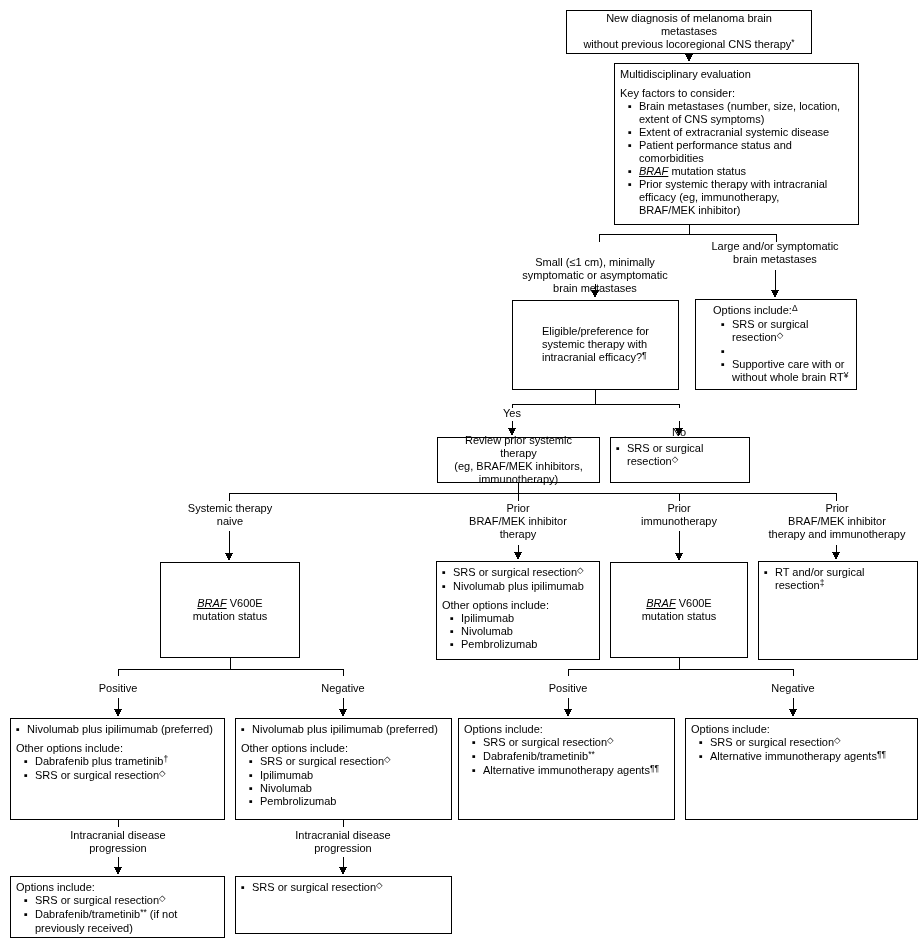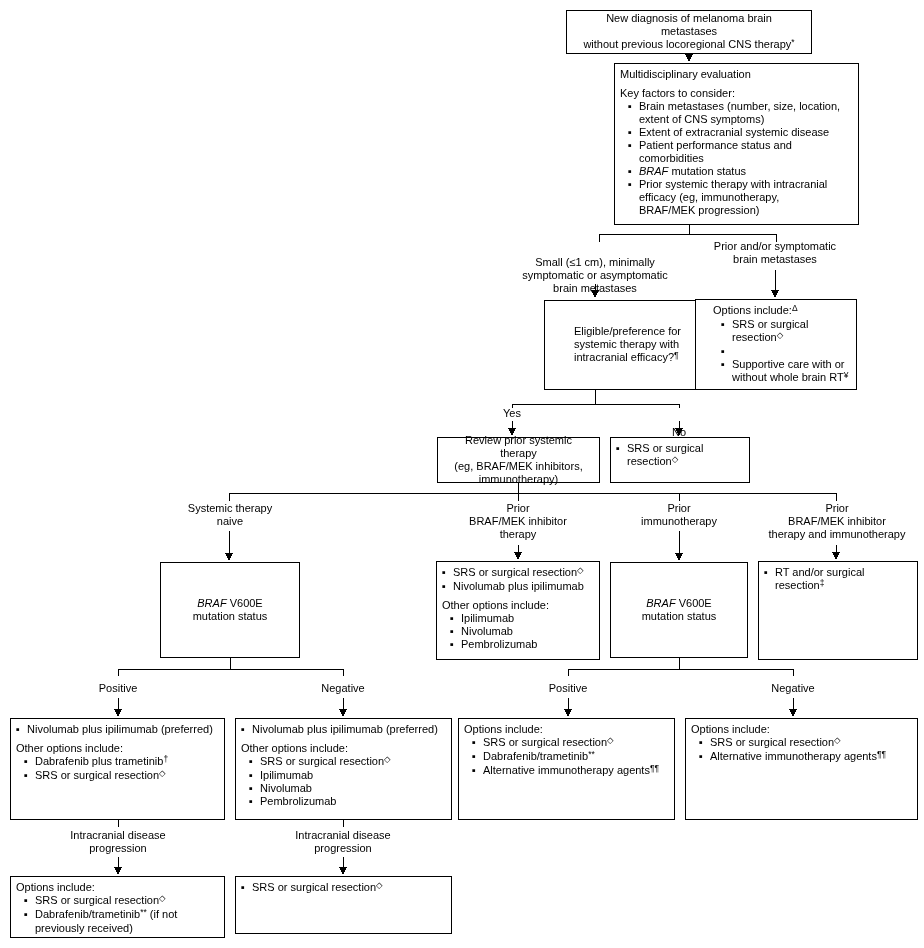--- a/index.html
+++ b/index.html
@@ -1,28 +1,28 @@
 <!DOCTYPE html>
 <html><head>
 <meta charset="utf-8">
 <style>
   html,body{margin:0;padding:0;background:#fff;}
   .canvas{position:relative;width:924px;height:948px;background:#fff;
     font-family:"Liberation Sans","DejaVu Sans",sans-serif;font-size:11px;line-height:13px;color:#000;}
   .box{position:absolute;border:1px solid #000;box-sizing:border-box;padding:4px 5px;background:#fff;}
   .box.center{display:flex;align-items:center;justify-content:center;text-align:center;}
-  .box.centerL{display:flex;align-items:center;justify-content:center;margin-left:32px;}
+  .box.centerL{display:flex;align-items:center;justify-content:center;}
   .box.centerL .inner{text-align:left;}
   .lbl{position:absolute;text-align:center;}
   .li{display:flex;}
   .li.ind{padding-left:8px;}
   .mk{flex:0 0 11px;}
   .lt{flex:1 1 auto;}
   .gap{margin-top:6px;}
-  .it{font-style:italic;}
+  .it{font-style:italic;text-decoration:underline;}
   .sup{font-size:8.5px;position:relative;top:-3px;}
   svg.wires{position:absolute;left:0;top:0;shape-rendering:crispEdges;pointer-events:none;}
   svg.wires line{stroke:#000;stroke-width:1;}
   svg.wires polygon{fill:#000;}
 </style>
 </head>
 <body>
 
 <div class="canvas">
 
@@ -117,32 +117,32 @@
         <span class="mk">▪</span>
       <div class="lt">
           <div><span class="it">BRAF</span><span> mutation status</span></div>
         </div>
       </div>
     <div class="li ind">
         <span class="mk">▪</span>
       <div class="lt">
           <div>Prior systemic therapy with intracranial</div>
           <div>efficacy (eg, immunotherapy,</div>
-          <div>BRAF/MEK progression)</div>
+          <div>BRAF/MEK inhibitor)</div>
         </div>
       </div>
   </div>
 
   <div class="lbl" style="left:510px;top:256px;width:170px;">
     <div>Small (≤1 cm), minimally</div>
     <div>symptomatic or asymptomatic</div>
     <div>brain metastases</div>
   </div>
   <div class="lbl" style="left:690px;top:240px;width:170px;">
-    <div>Prior and/or symptomatic</div>
+    <div>Large and/or symptomatic</div>
     <div>brain metastases</div>
   </div>
 
   <div class="box centerL" style="left:512px;top:300px;width:167px;height:90px;">
     <div class="inner">
       <div>Eligible/preference for</div>
       <div>systemic therapy with</div>
       <div><span>intracranial efficacy?</span><span class="sup">¶</span></div>
     </div>
   </div>

